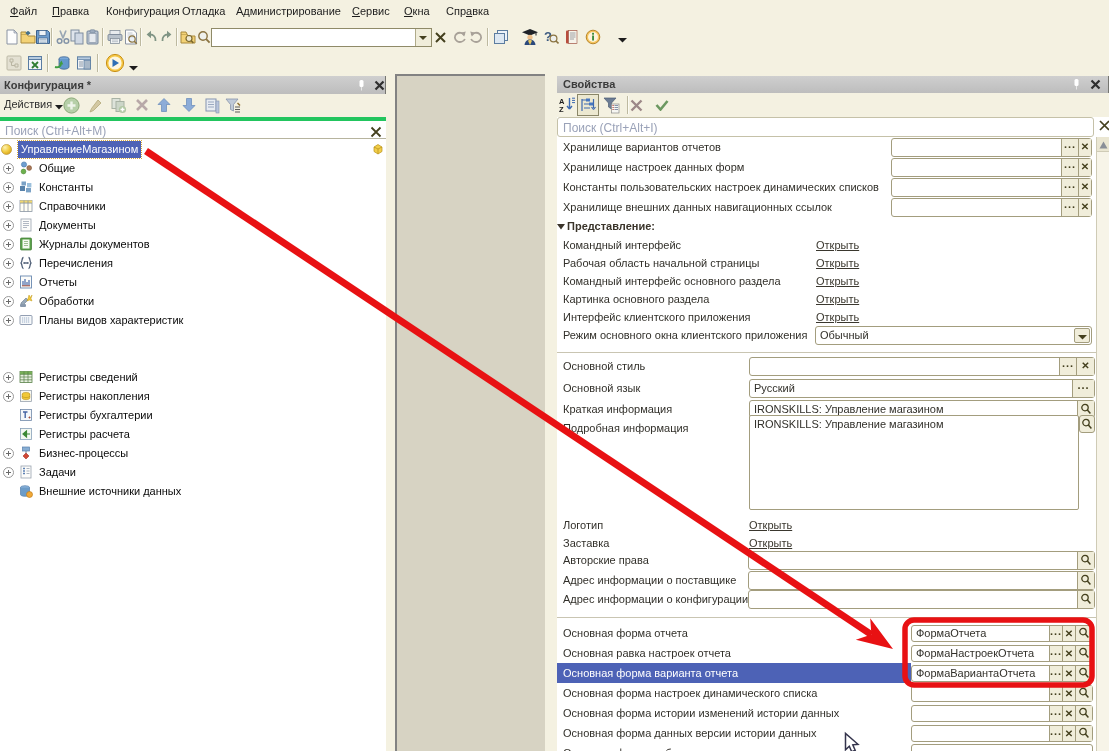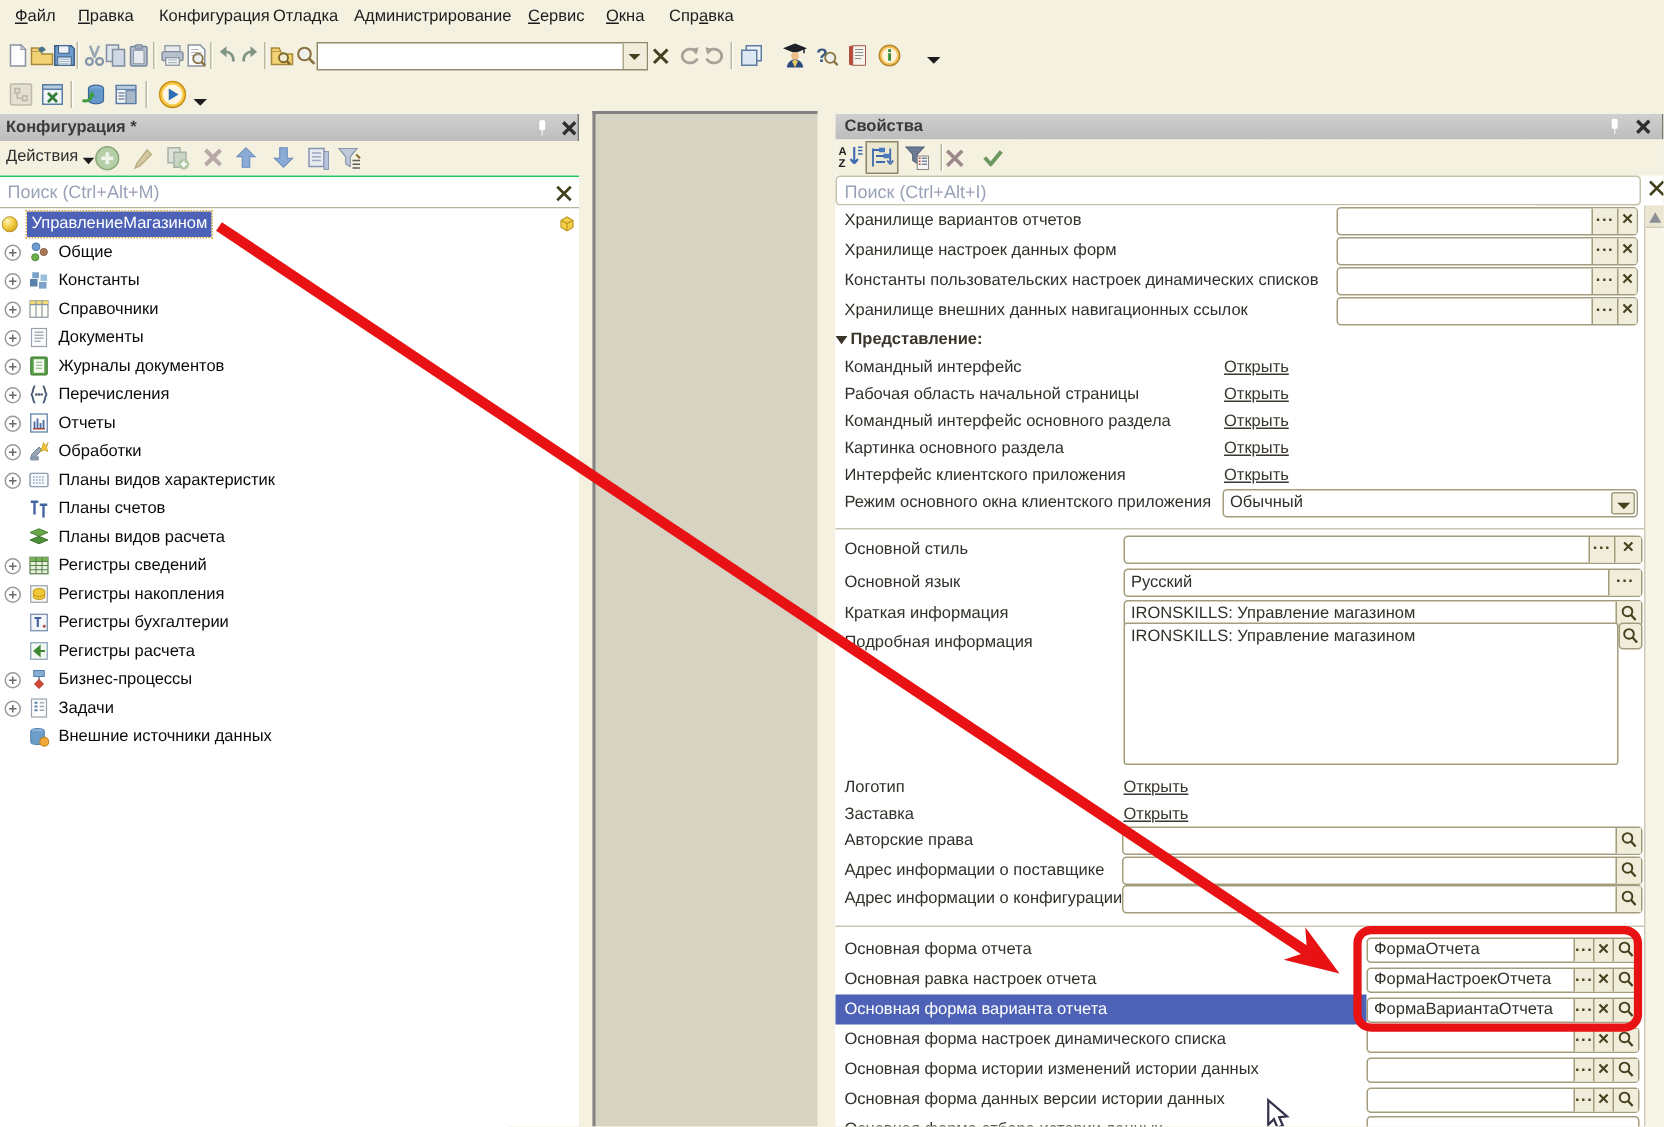--- a/index.html
+++ b/index.html
@@ -9,21 +9,21 @@
 #menubar span.mi { position:absolute; top:5px;text-align:right; }
 #toolbar1 { position:absolute; left:0; top:24px; width:1109px; height:26px; }
 #toolbar2 { position:absolute; left:0; top:50px; width:1109px; height:26px; }
 .tbi { position:absolute; top:5px; width:16px; height:16px; }
 .tsep { position:absolute; top:4px; width:1px; height:18px; background:#bdb9a0; box-shadow:1px 0 0 #fcfbf4; }
 
 .ptitle { position:absolute; background:linear-gradient(#cfcfcf,#bdbdbd); border-right:1px solid #757570; color:#3b3b3b; font-weight:bold; font-size:11px; }
 #leftpanel { position:absolute; left:0; top:76px; width:386px; height:675px; background:#fff; }
 #lp-title { left:0; top:0; width:386px; height:18px; line-height:18px; padding-left:4px; }
 #lp-tools { position:absolute; left:0; top:18px; width:386px; height:23px; background:#f4f1e1; font-size:11px; color:#2e2e2e; }
-#lp-search { position:absolute; left:0; top:41px; width:386px; height:22px; background:#fff; border-top:1px solid #22c55e; border-bottom:1px solid #b7b49e; }
+#lp-search { position:absolute; left:0; top:41px; width:386px; height:22px; background:#fff; border-top:4px solid #22c55e; border-bottom:1px solid #b7b49e; }
 #lp-tree { position:absolute; left:0; top:63px; width:386px; height:612px; background:#fff; font-size:11px; color:#0a0a0a; }
 .trow { position:absolute; left:0; width:386px; height:19px; }
 .trow .exp { position:absolute; left:3px; top:4px; width:11px; height:11px; border:1px solid #9a9a9a; border-radius:50%; background:#fff; }
 .trow .exp:before { content:""; position:absolute; left:2px; top:4px; width:5px; height:1px; background:#6a6a6a; }
 .trow .exp:after { content:""; position:absolute; left:4px; top:2px; width:1px; height:5px; background:#6a6a6a; }
 .trow .ticon { position:absolute; left:19px; top:2px; width:14px; height:14px; }
 .trow .tlabel { position:absolute; left:39px; top:3px; white-space:nowrap; }
 
 #props { position:absolute; left:557px; top:76px; width:552px; height:675px; background:#fff; }
 #pr-title { left:0; top:0; width:552px; height:17px; line-height:17px; padding-left:6px; }
@@ -351,34 +351,20 @@
       <span class="tlabel">Обработки</span>
       </div>
     <div class="trow" style="top:172px">
         <span class="exp"></span>
       <svg class="ticon" viewBox="0 0 14 14">
           <rect x="1" y="2.5" width="12" height="9" rx="1" fill="#f6f8fa" stroke="#7888a0" stroke-width=".8"></rect>
           <path d="M3 5h8M3 7h8M3 9h8" stroke="#9cb0c8" stroke-width="1.1" stroke-dasharray="1.2 .8"></path>
         </svg>
       <span class="tlabel">Планы видов характеристик</span>
       </div>
-    <div class="trow" style="top:191px">
-      <svg class="ticon" viewBox="0 0 14 14">
-          <path d="M1.5 2.5h5M4 2.5V11" stroke="#4464a4" stroke-width="1.6" fill="none"></path>
-          <path d="M7.5 4.5h5M10 4.5V13" stroke="#4464a4" stroke-width="1.6" fill="none"></path>
-        </svg>
-      <span class="tlabel">Планы счетов</span>
-      </div>
-    <div class="trow" style="top:210px">
-      <svg class="ticon" viewBox="0 0 14 14">
-          <path d="M7 1.5L13 4 7 6.5 1 4z" fill="#68a848" stroke="#447830" stroke-width=".6"></path>
-          <path d="M7 6.5L13 9 7 11.5 1 9z" fill="#4c9038" stroke="#346824" stroke-width=".6"></path>
-        </svg>
-      <span class="tlabel">Планы видов расчета</span>
-      </div>
     <div class="trow" style="top:229px">
         <span class="exp"></span>
       <svg class="ticon" viewBox="0 0 14 14">
           <rect x="1" y="1.5" width="12" height="11" fill="#e8f0e0" stroke="#588048" stroke-width=".8"></rect>
           <rect x="1" y="1.5" width="12" height="2.8" fill="#78b058"></rect>
           <path d="M5 1.5V12.5M9 1.5V12.5M1 4.3h12M1 7h12M1 9.8h12" stroke="#588048" stroke-width=".7" fill="none"></path>
         </svg>
       <span class="tlabel">Регистры сведений</span>
       </div>
     <div class="trow" style="top:248px">

